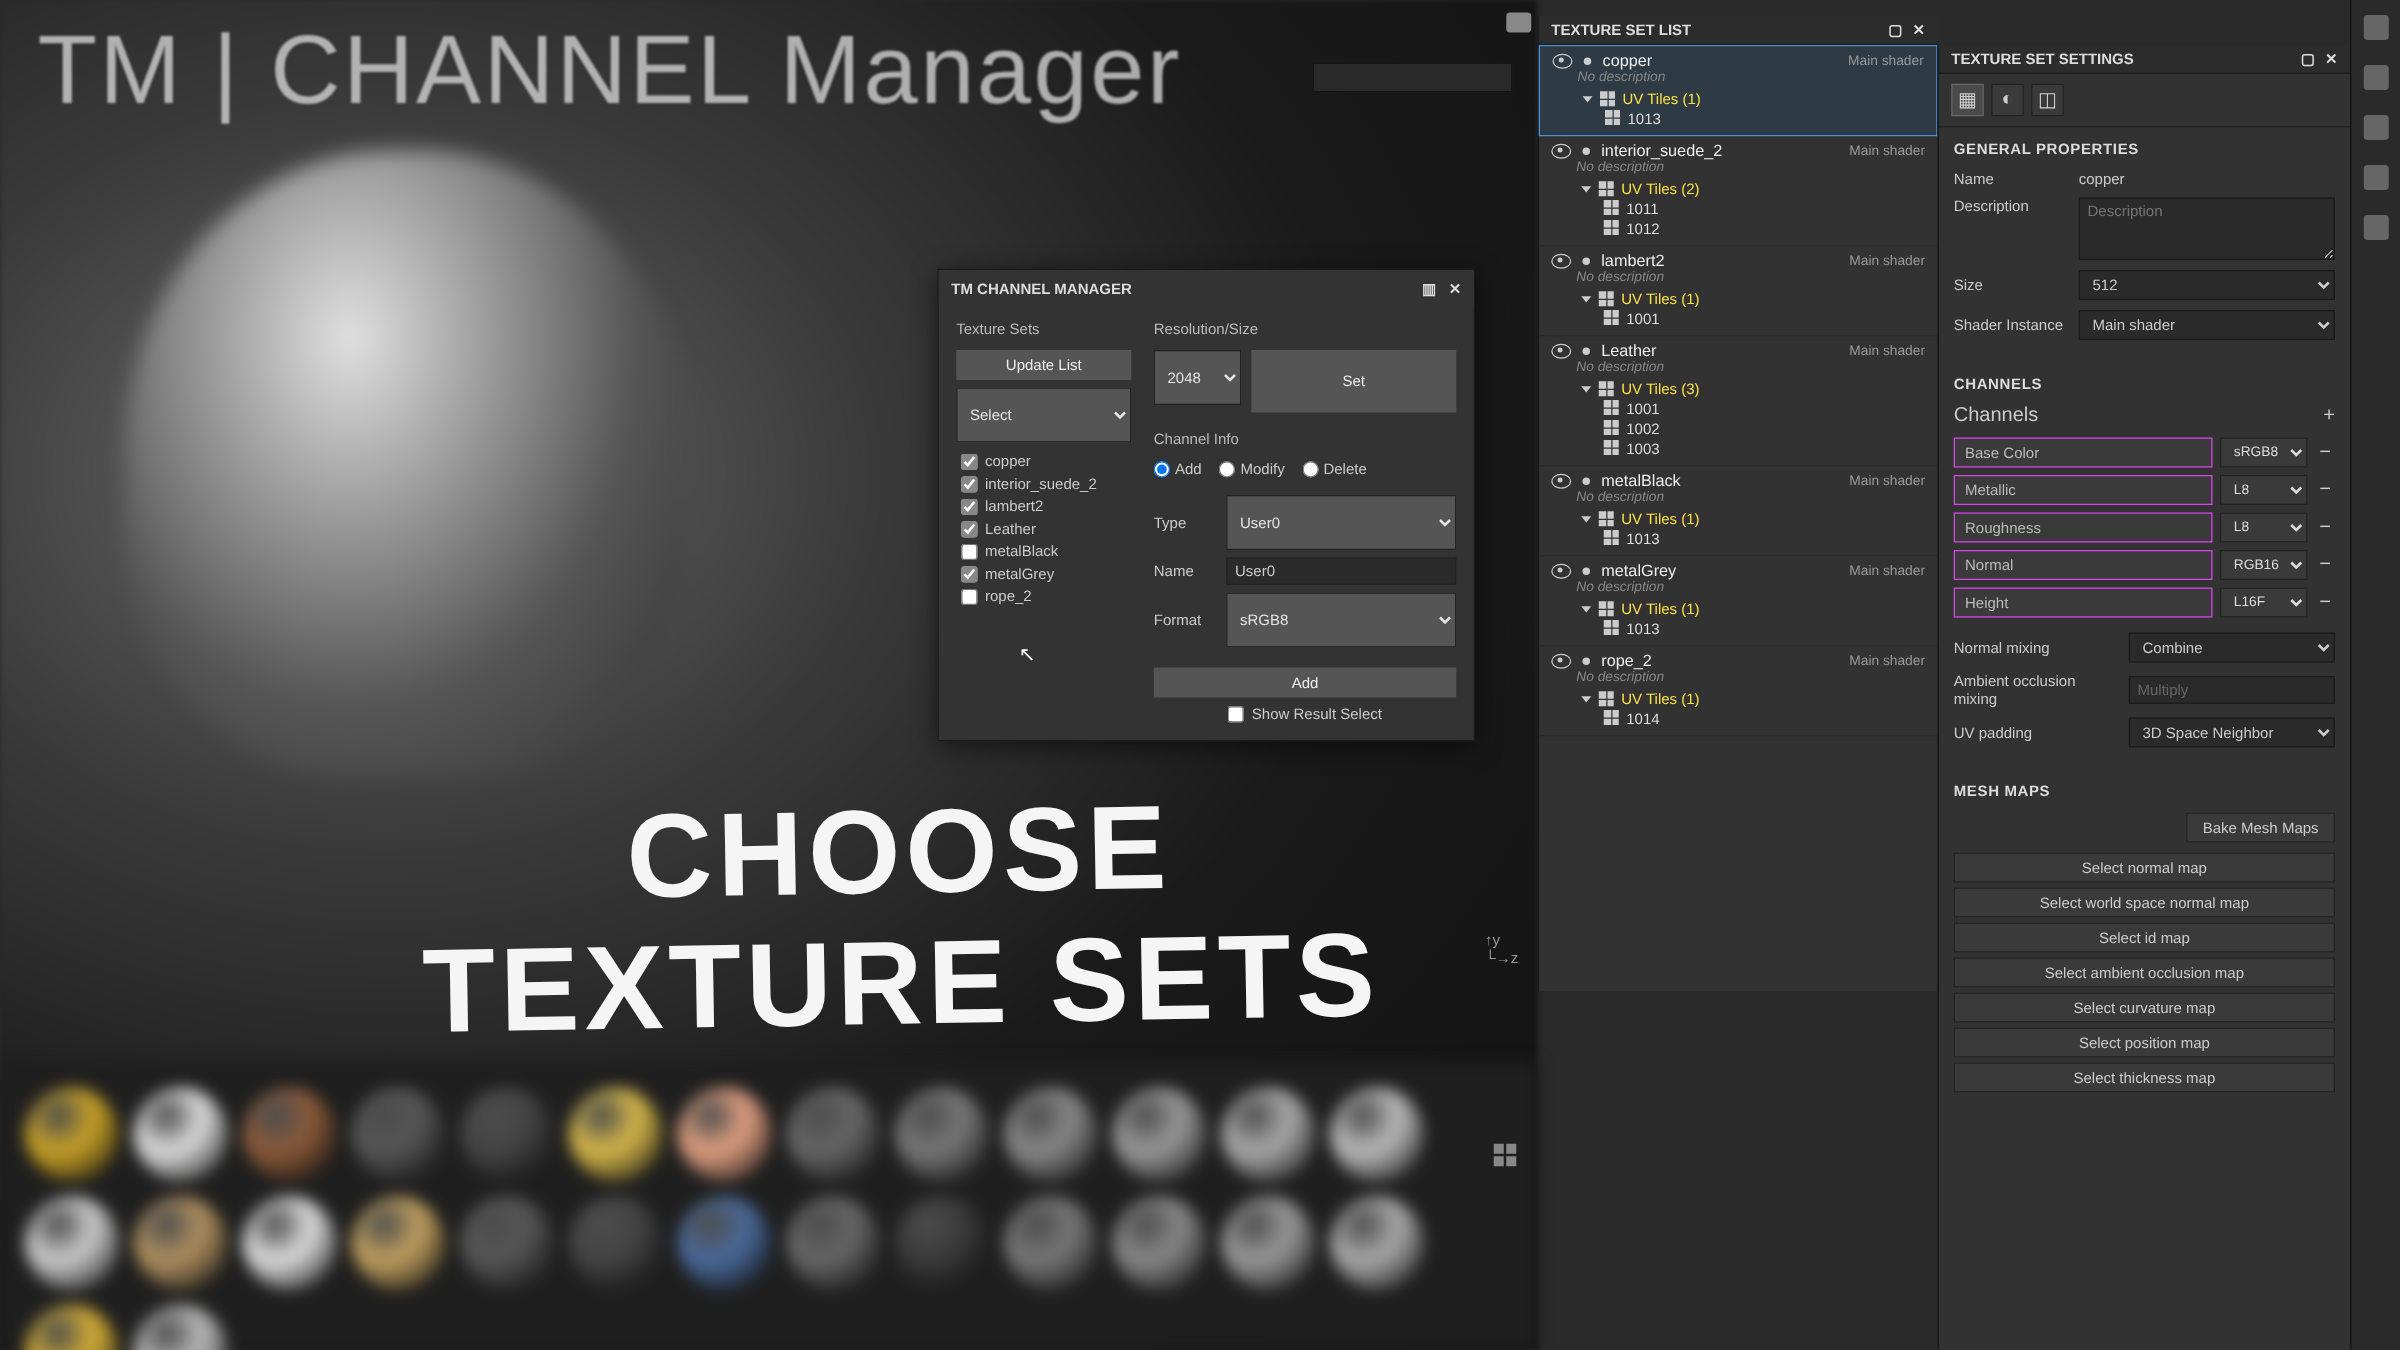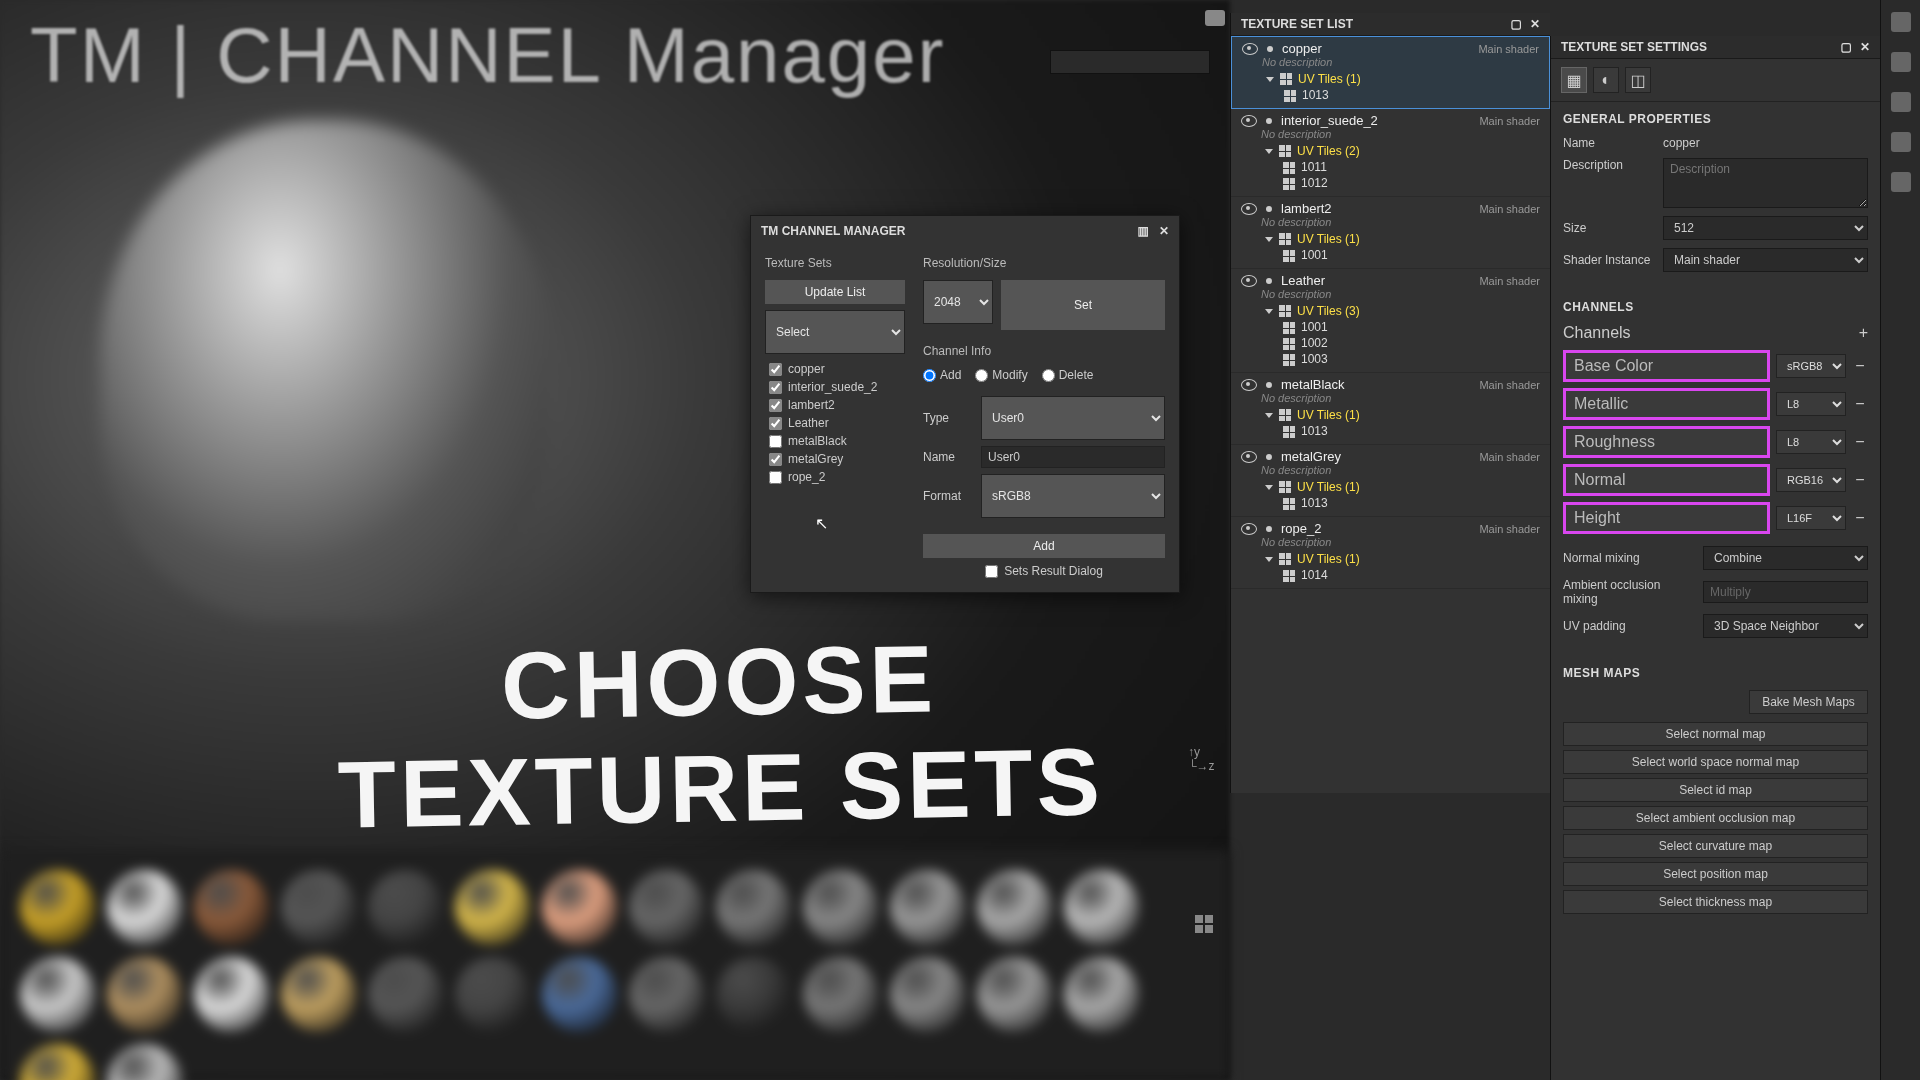--- a/index.html
+++ b/index.html
@@ -197,21 +197,21 @@
 .ts-item {
   padding: 4px 10px 6px 10px;
   border-bottom: 1px solid #2a2a2a;
 }
 .ts-item.selected { border: 1px solid #4a90d9; background: #2e3a44; }
 .ts-row1 { display: flex; align-items: center; gap: 6px; }
 .ts-name { flex: 1; font-size: 13px; color: #eee; }
 .ts-shader { font-size: 11px; color: #999; }
 .ts-desc { font-size: 11px; color: #888; font-style: italic; padding-left: 20px; }
 .ts-uvrow { display: flex; align-items: center; gap: 6px; padding-left: 24px; font-size: 12px; color: #fde047; margin-top:4px;}
-.ts-tile { display: flex; align-items: flex-end; gap: 6px; padding-left: 42px; font-size: 12px; color: #ddd; margin-top:2px;}
+.ts-tile { display: flex; align-items: flex-start; gap: 6px; padding-left: 42px; font-size: 12px; color: #ddd; margin-top:2px;}
 .chev { width: 0; height: 0; border-left: 4px solid transparent; border-right: 4px solid transparent; border-top: 5px solid #ccc; }
 .grid-icon { width: 12px; height: 12px; display: grid; grid-template-columns: 1fr 1fr; grid-template-rows: 1fr 1fr; gap: 1px; }
 .grid-icon span { background: #ccc; }
 .dot-icon { width: 6px; height: 6px; background: #ccc; border-radius: 50%; margin: 0 3px; }
 
 
 .tss-tabs { display: flex; gap: 6px; padding: 8px 10px; border-bottom: 1px solid #222; }
 .tss-tab { width: 26px; height: 26px; border: 1px solid #222; background: #3a3a3a; display:flex; align-items:center; justify-content:center; }
 .tss-tab.active { background: #4a4a4a; border-color:#666; }
 .tss-section { padding: 10px 12px; }
@@ -231,23 +231,23 @@
 .channel-row {
   display: flex;
   align-items: center;
   gap: 6px;
   margin-bottom: 6px;
 }
 .channel-name {
   flex: 1;
   background: #3a3a3a;
   padding: 4px 8px;
-  font-size: 16px;
+  font-size: 12px;
   color: #bbb;
-  border: 3px solid #d946ef;
+  border: 1px solid #d946ef;
 }
 .channel-fmt {
   width: 70px;
   background: #3a3a3a;
   padding: 4px 6px;
   font-size: 11px;
   border: 1px solid #222;
   color: #ddd;
 }
 .minus { width: 16px; text-align: center; color: #ccc; cursor:pointer; }
@@ -429,21 +429,21 @@
         <span class="lbl">Name</span>
         <input class="tm-input ctrl" value="User0" style="">
       </div>
       <div class="tm-field-row">
         <span class="lbl">Format</span>
         <select class="tm-select ctrl" style="margin:0"><option>sRGB8</option></select>
       </div>
       <button class="tm-btn" style="margin-top:10px">Add</button>
       <div style="text-align:center;font-size:12px;cursor:pointer;display:flex;align-items:center;justify-content:center;gap:6px">
         <input type="checkbox" style=""> 
-          <span>Sets Result Dialog</span>
+          <span>Show Result Select</span>
       </div>
     </div>
   </div>
 </div>
 
 <div class="panel-right1">
   <div class="panel-header">
     <span>TEXTURE SET LIST</span>
     <div class="hicons">
       <span>▢</span>

